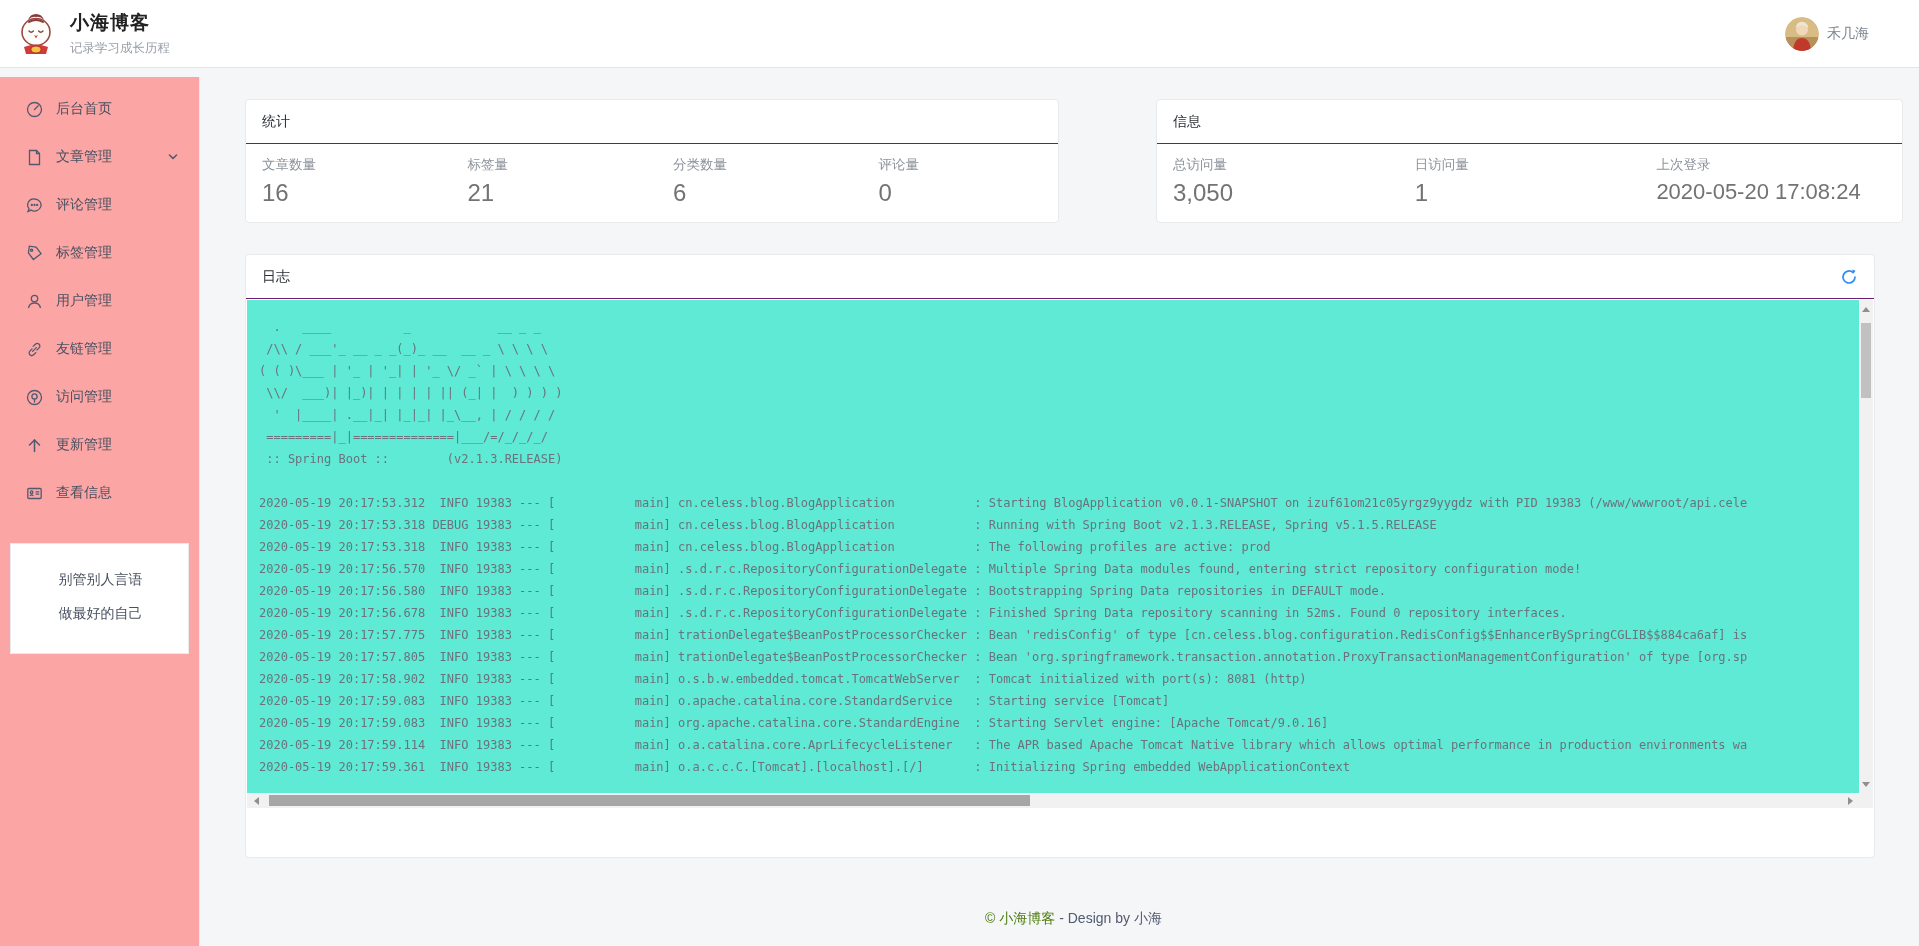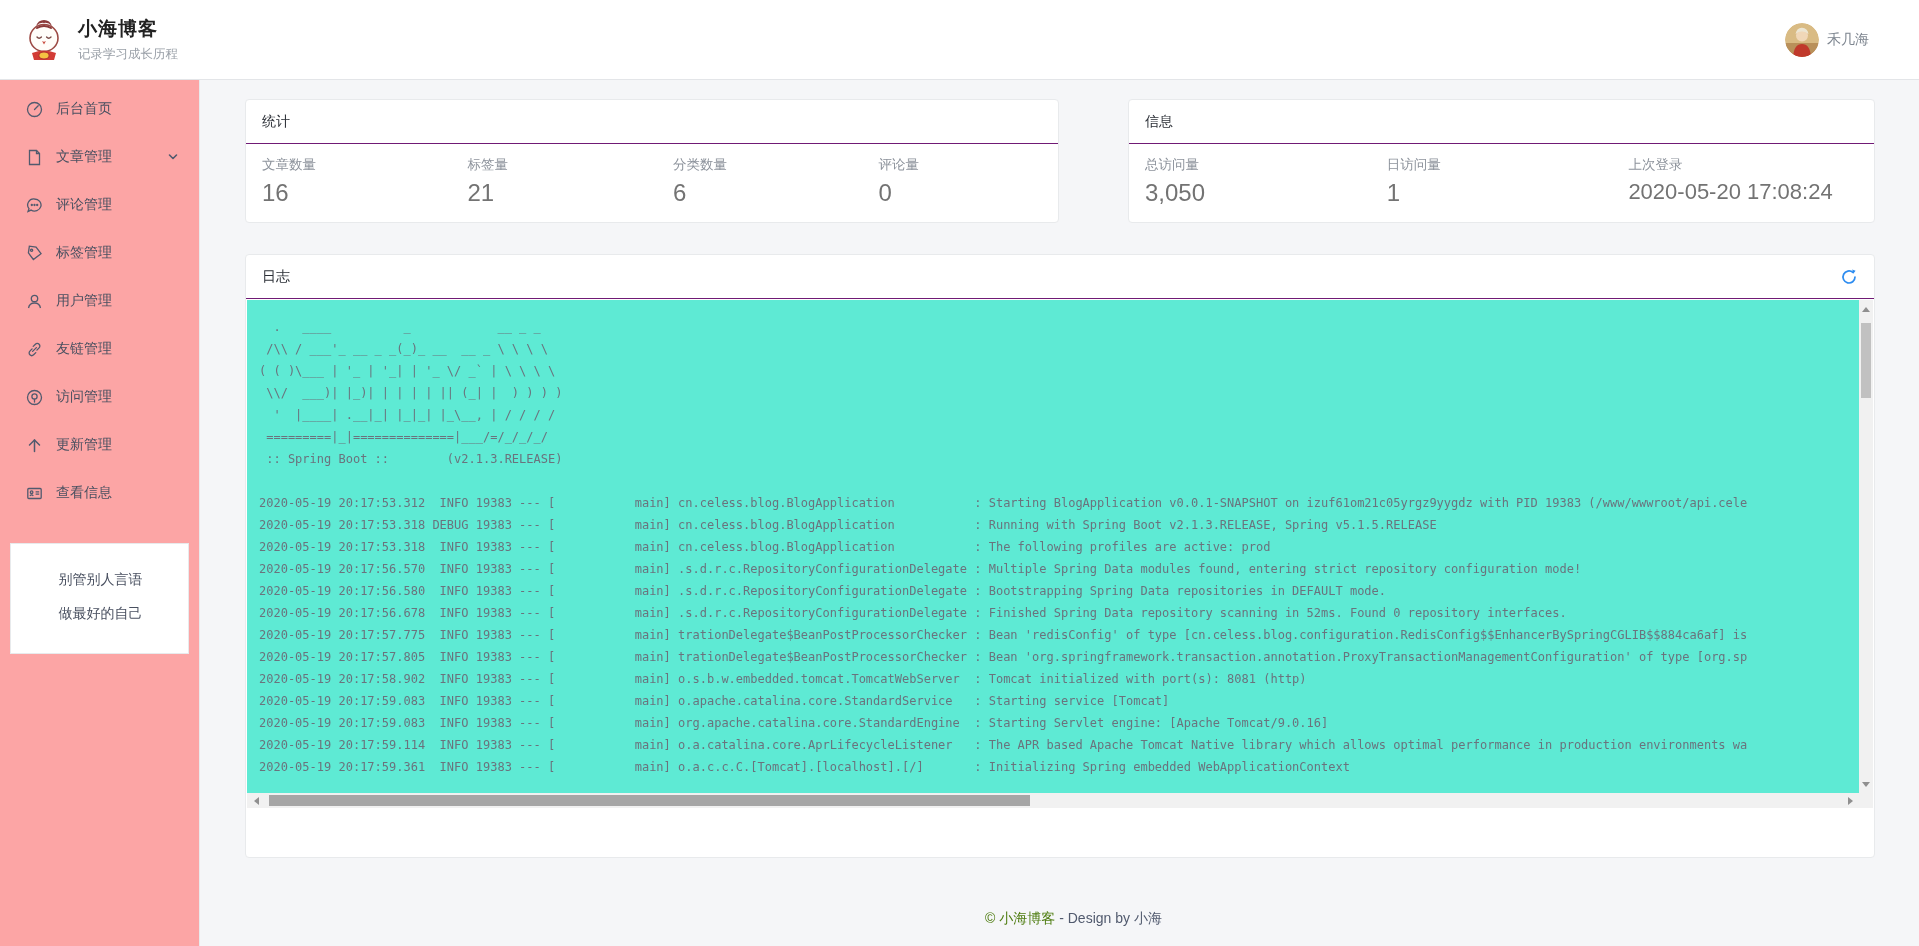--- a/index.html
+++ b/index.html
@@ -4,24 +4,24 @@
 <style>
   * { margin:0; padding:0; box-sizing:border-box; }
   html,body { width:1919px; height:946px; }
   body {
     position:relative; overflow:hidden;
     font-family:"Liberation Sans","DejaVu Sans",sans-serif;
     background:#f5f6f8; color:#17233d;
   }
   
   .app-header {
-    position:absolute; top:0; left:0; width:1919px; height:80px;
+    position:absolute; top:0; left:0; width:1919px; height:68px;
     background:#fff; border-bottom:1px solid #e3e5e8; z-index:10;
     display:flex; align-items:center; justify-content:space-between;
-    padding:0 50px 0 24px;
+    padding:0 50px 0 16px;
   }
   .brand { display:flex; align-items:center; gap:14px; }
   .brand-title { font-size:19px; font-weight:bold; color:#222; letter-spacing:1px; }
   .brand-sub { font-size:12.5px; color:#9aa0a8; margin-top:4px; }
   .user-box { display:flex; align-items:center; gap:8px; cursor:pointer;font-family:Liberation Serif, serif; }
   .user-name { font-size:14px; color:#7d858f; }
   .avatar-svg { border-radius:50%; display:block; }
   
   .sidebar {
     position:absolute; top:77px; left:0; bottom:0; width:200px;
@@ -46,21 +46,21 @@
   }
   .card-header {
     height:44px; border-bottom:1px solid #701a75; display:flex; align-items:center;
     justify-content:space-between; padding:0 16px; font-size:14px; color:#2b2f36;font-family:Liberation Mono, monospace;
   }
   .card-body { display:flex; padding:12px 16px 16px 16px;gap:42px; }
   .stat-col { flex:1; }
   .stat-label { font-size:13.5px; color:#8d939c; }
   .stat-value { font-size:24px; color:#737373; margin-top:5px; white-space:nowrap; }
   .stats-card { left:45px;  top:22px; width:814px; height:124px; }
-  .info-card  { left:928px; top:22px; width:747px; height:124px; }
+  .info-card  { left:956px; top:22px; width:747px; height:124px; }
   .log-card   { left:45px;  top:177px; width:1630px; height:604px; }
   .refresh-btn { width:18px; height:18px; cursor:pointer; display:flex; }
   
   .log-area { position:absolute; left:1px; right:1px; top:45px; height:508px; overflow:hidden; background:#5eead4; }
   .log-pre {
     position:absolute; left:12px; top:16px; width:2600px;
     font-family:"DejaVu Sans Mono","Liberation Mono",monospace;
     font-size:12px; line-height:22px; color:#6a737d;
   }
   .log-line { white-space:pre; height:22px; }

